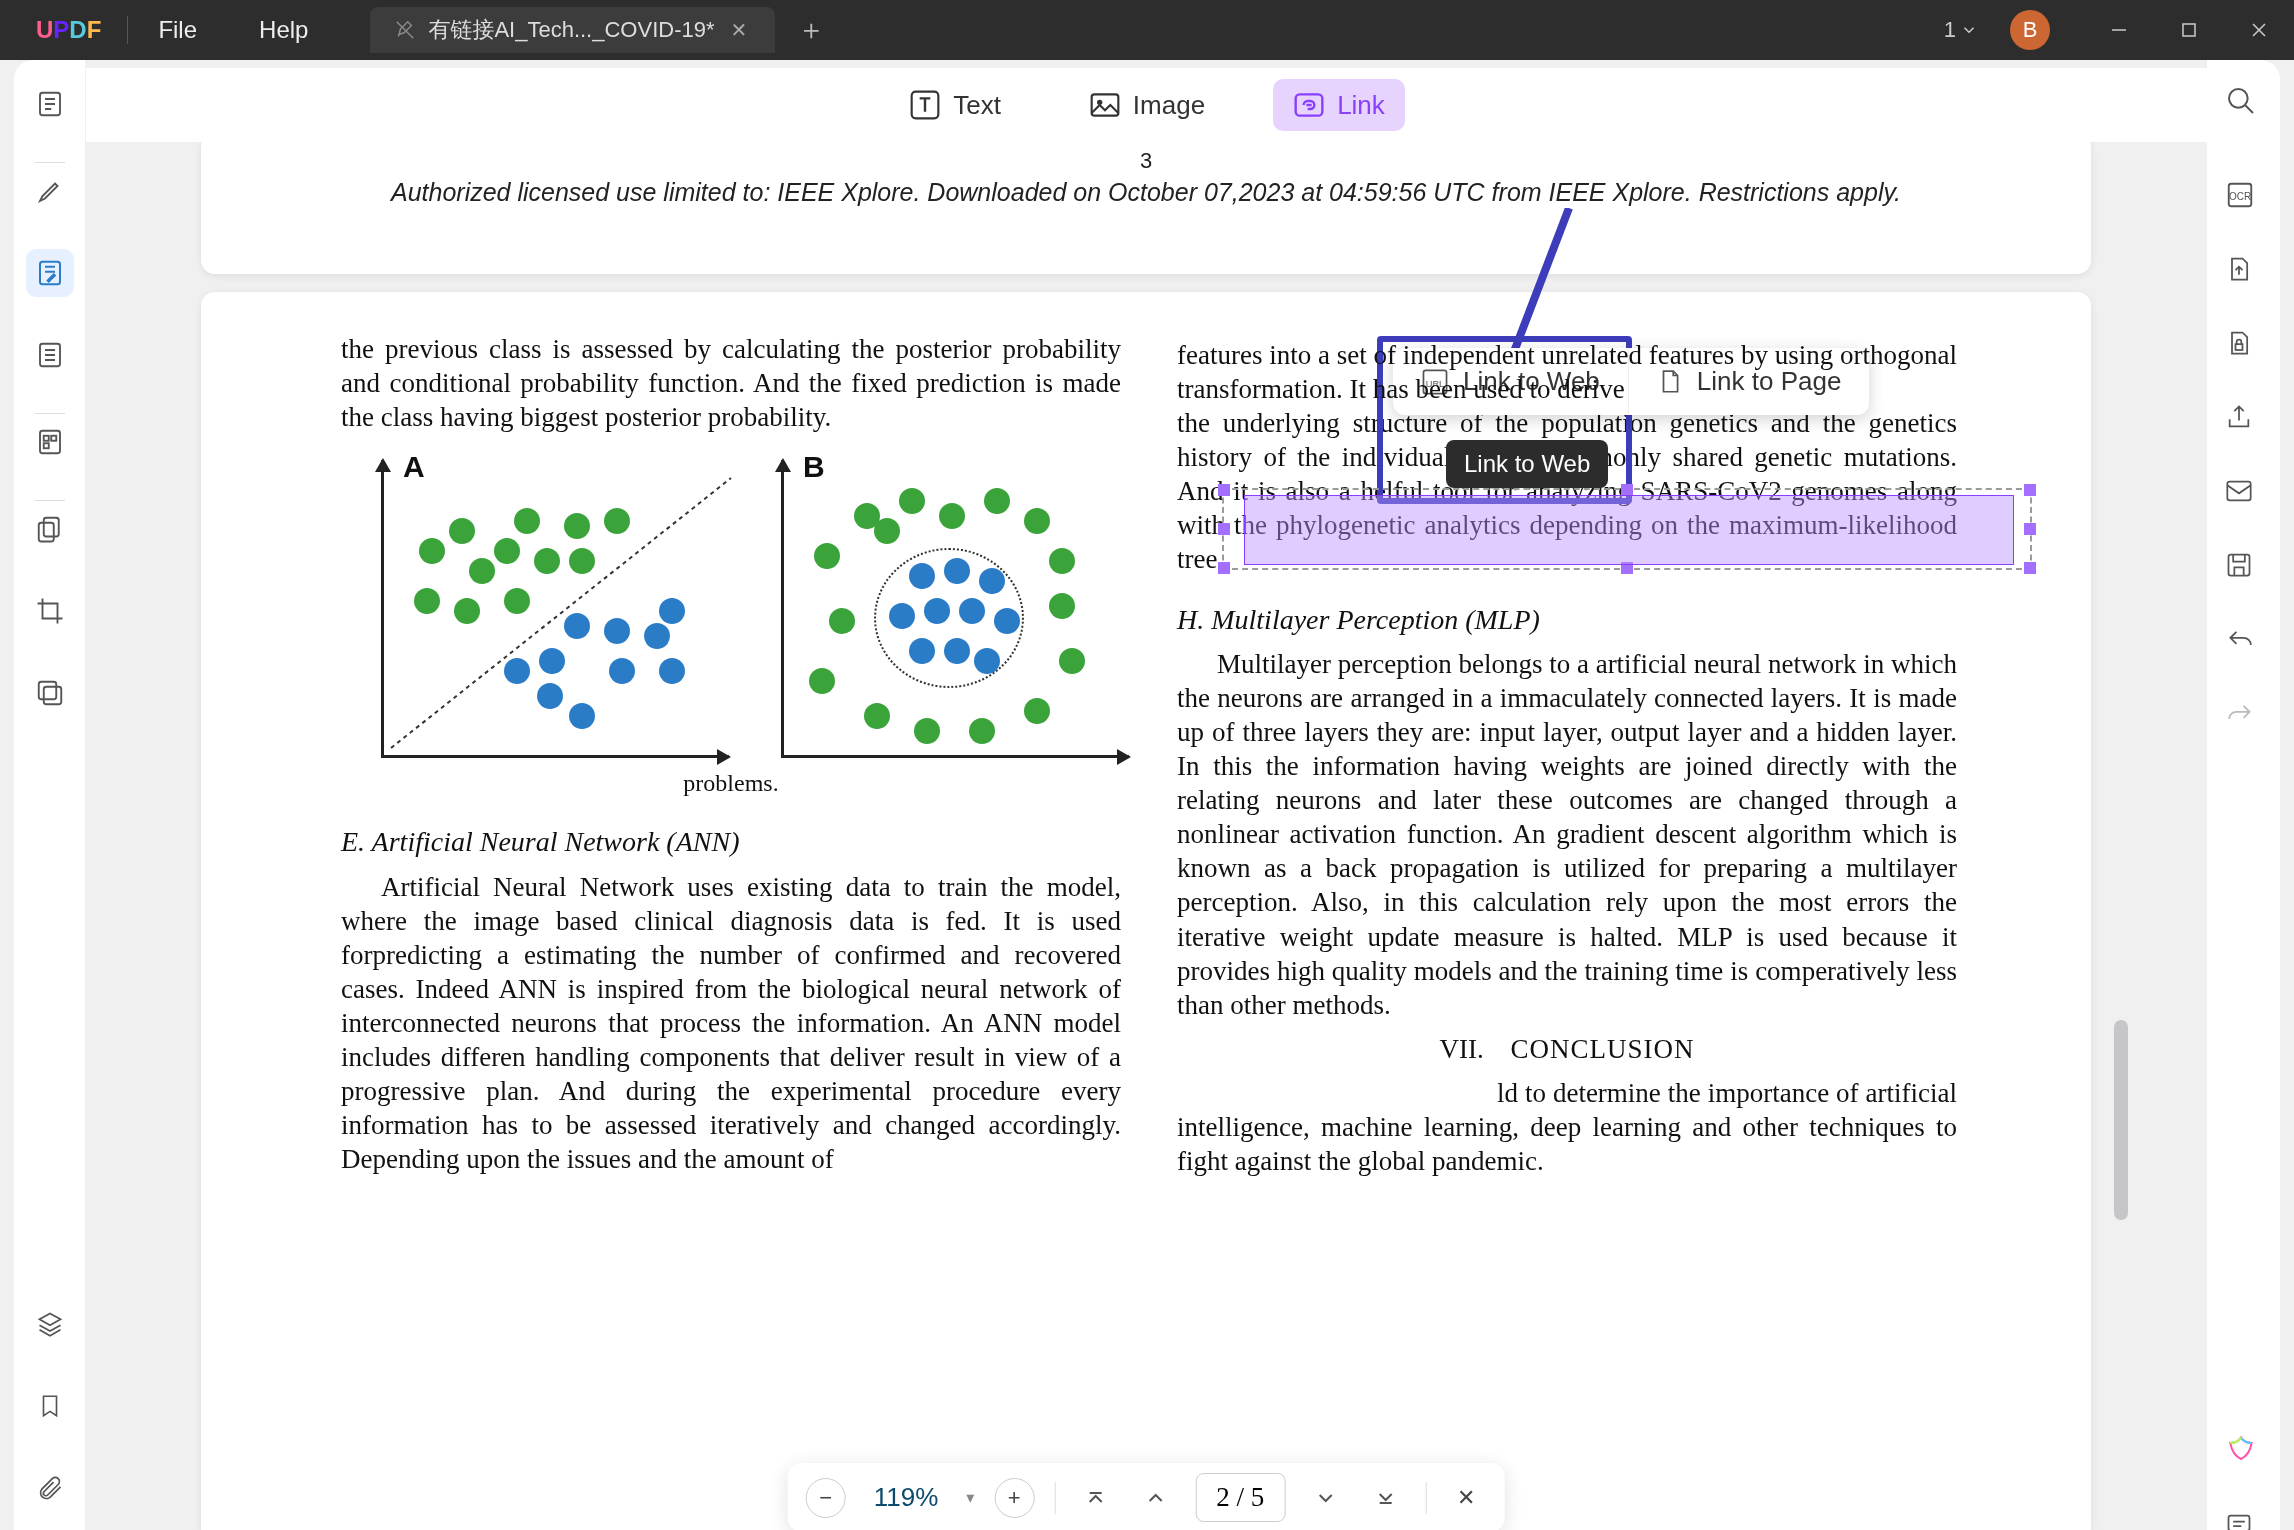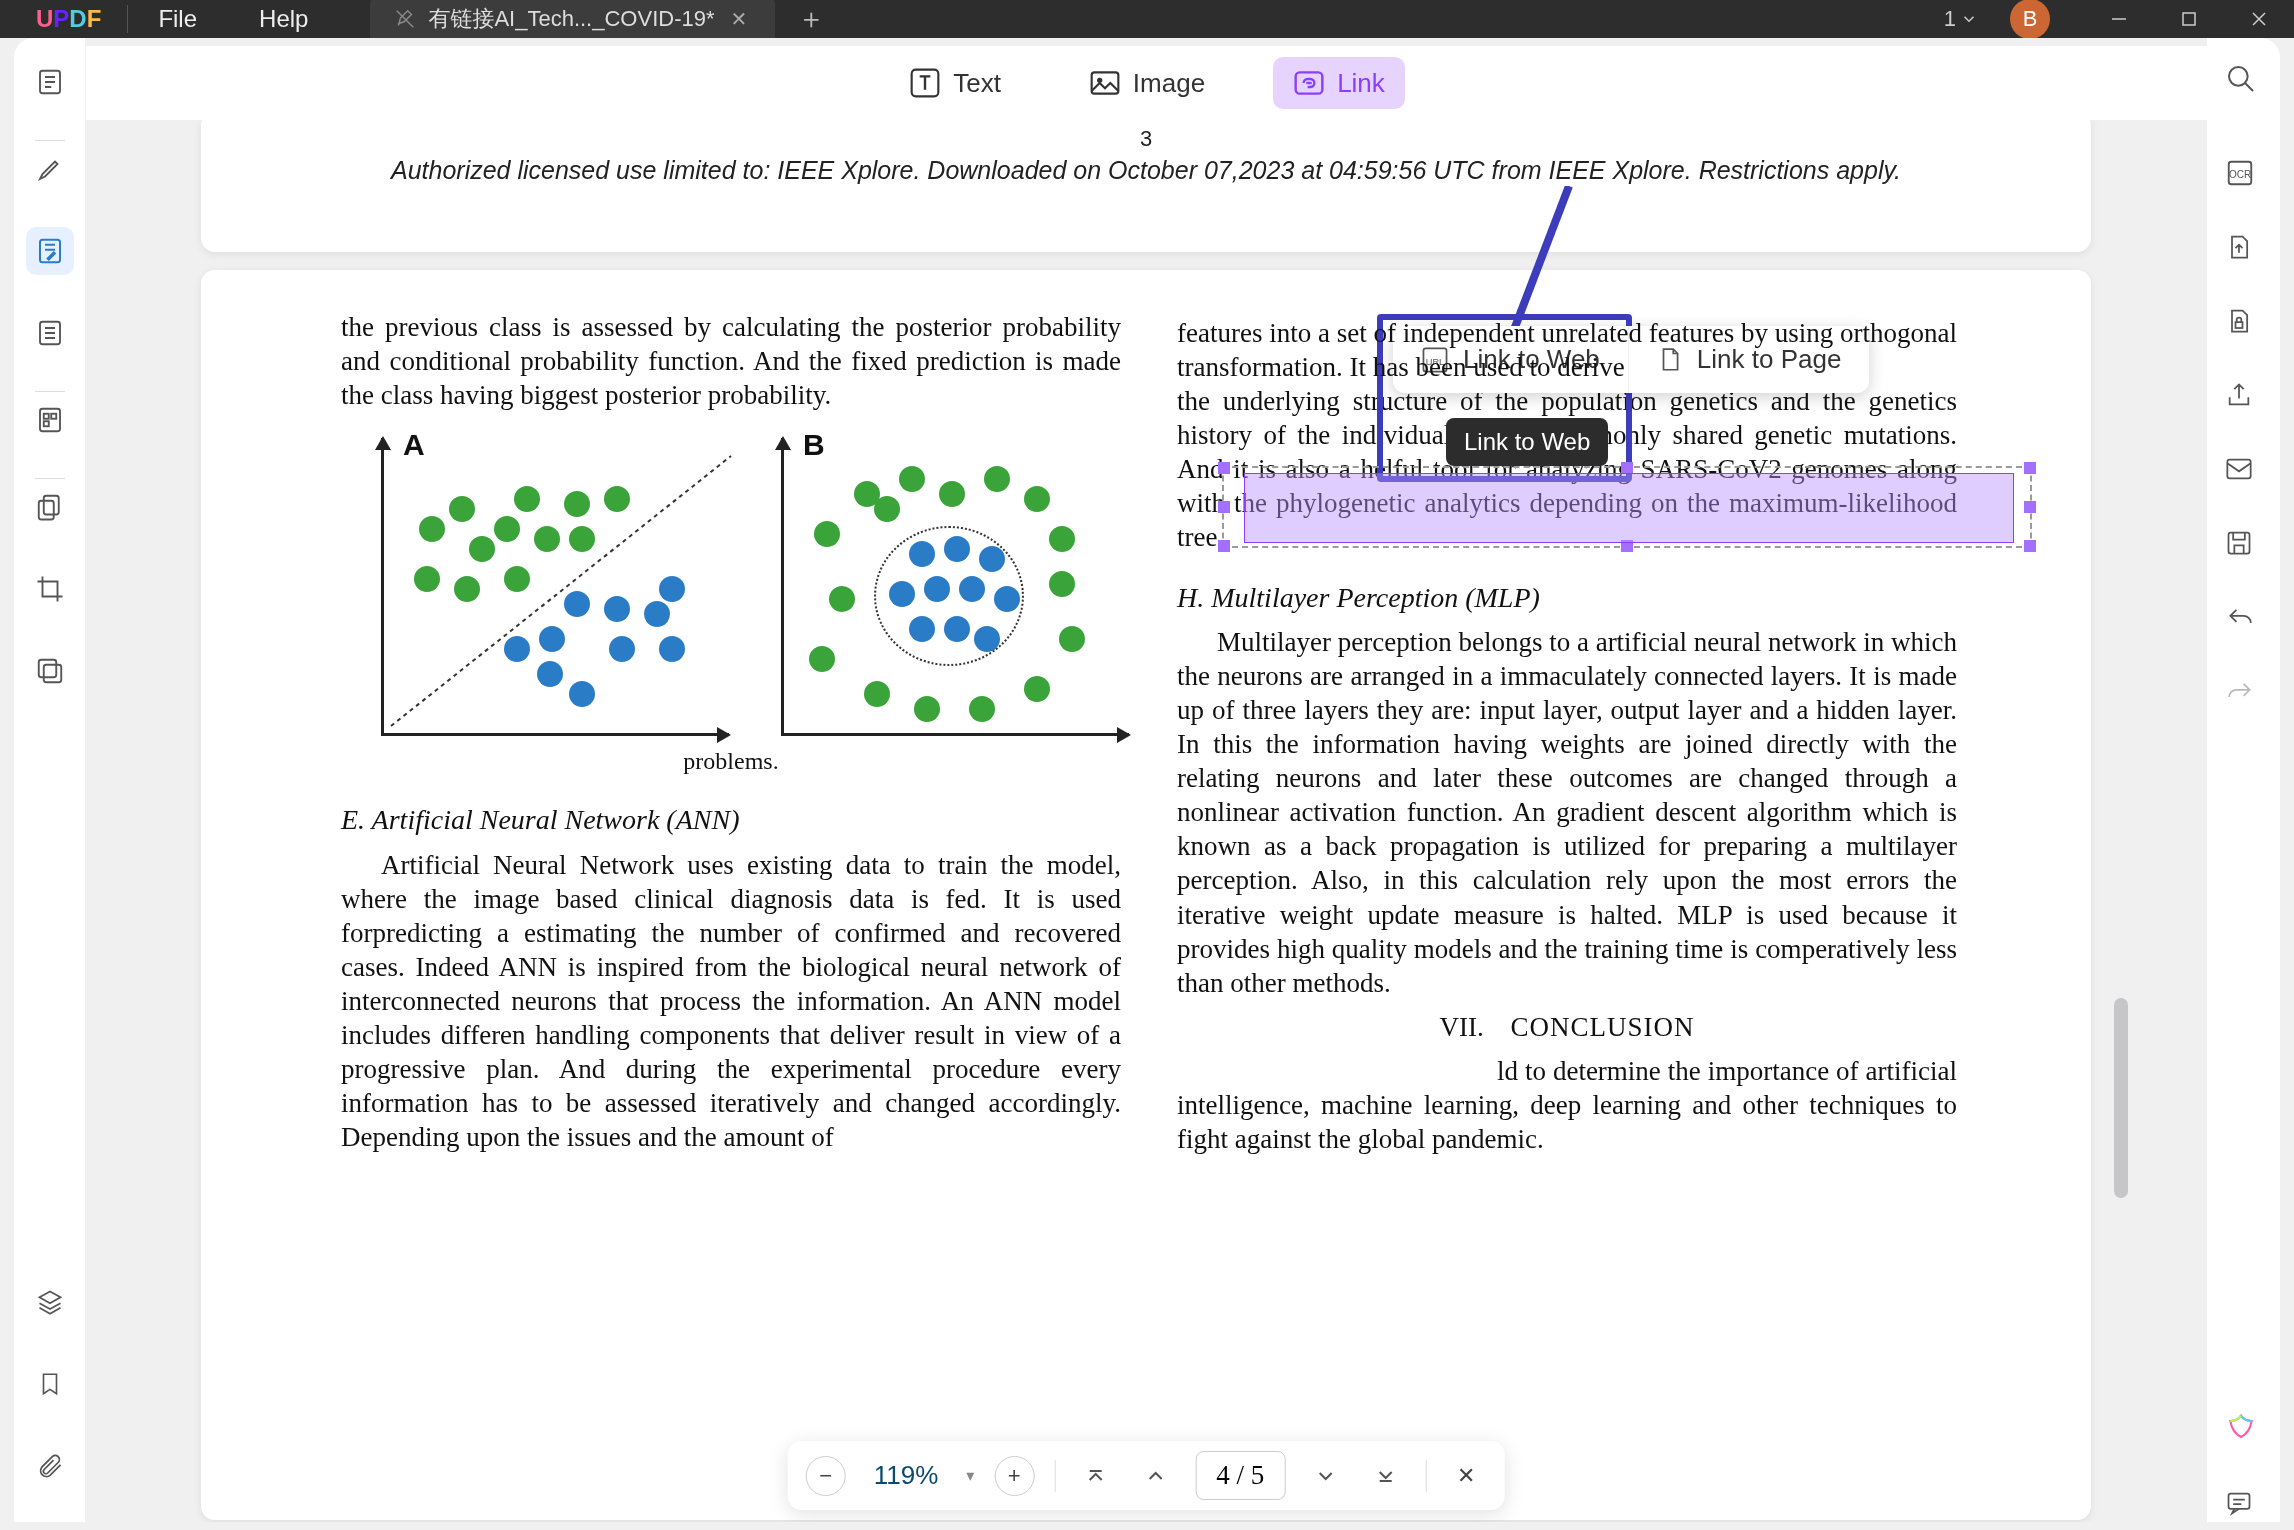--- a/index.html
+++ b/index.html
@@ -1,19 +1,19 @@
 <!DOCTYPE html>
 <html><head>
 <meta charset="utf-8">
 <style>
   * { margin: 0; padding: 0; box-sizing: border-box; }
   body { font-family: -apple-system, BlinkMacSystemFont, "Segoe UI", Arial, sans-serif; background: #f0f0f0; width: 2294px; height: 1530px; overflow: hidden; }
   
   
-  .titlebar { background: #2d2d2d; height: 38px; display: flex; align-items: center; color: #eee; font-size: 24px; }
+  .titlebar { background: #2d2d2d; height: 60px; display: flex; align-items: center; color: #eee; font-size: 24px; }
   .logo { font-weight: bold; margin: 0 26px 0 36px; }
   .logo .u { color: #ff5e8e; }
   .logo .p { color: #62f; }
   .logo .d { color: #5cd; }
   .logo .f { color: #ffb84d; }
   .logo-sep { width: 1px; height: 28px; background: #555; margin-right: 30px; }
   .menu-item { margin-right: 62px; cursor: pointer; }
   .tab { background: #3c3c3c; display: flex; align-items: center; height: 46px; padding: 0 24px; border-radius: 8px 8px 0 0; gap: 12px; }
   .tab-icon { width: 22px; height: 22px; opacity: 0.7; }
   .tab-title { font-size: 22px; color: #ddd; }
@@ -407,21 +407,21 @@
       <div class="bb-btn plain">
           <svg width="24" height="24" viewBox="0 0 24 24">
             <path d="M6 16l6-6 6 6M6 7h12" stroke="#555" stroke-width="2" fill="none"></path>
           </svg>
         </div>
       <div class="bb-btn plain">
           <svg width="24" height="24" viewBox="0 0 24 24">
             <path d="M6 15l6-6 6 6" stroke="#555" stroke-width="2" fill="none"></path>
           </svg>
         </div>
-      <div class="bb-page">4  /  5</div>
+      <div class="bb-page">2  /  5</div>
       <div class="bb-btn plain">
           <svg width="24" height="24" viewBox="0 0 24 24">
             <path d="M6 9l6 6 6-6" stroke="#555" stroke-width="2" fill="none"></path>
           </svg>
         </div>
       <div class="bb-btn plain">
           <svg width="24" height="24" viewBox="0 0 24 24">
             <path d="M6 8l6 6 6-6M6 17h12" stroke="#555" stroke-width="2" fill="none"></path>
           </svg>
         </div>

